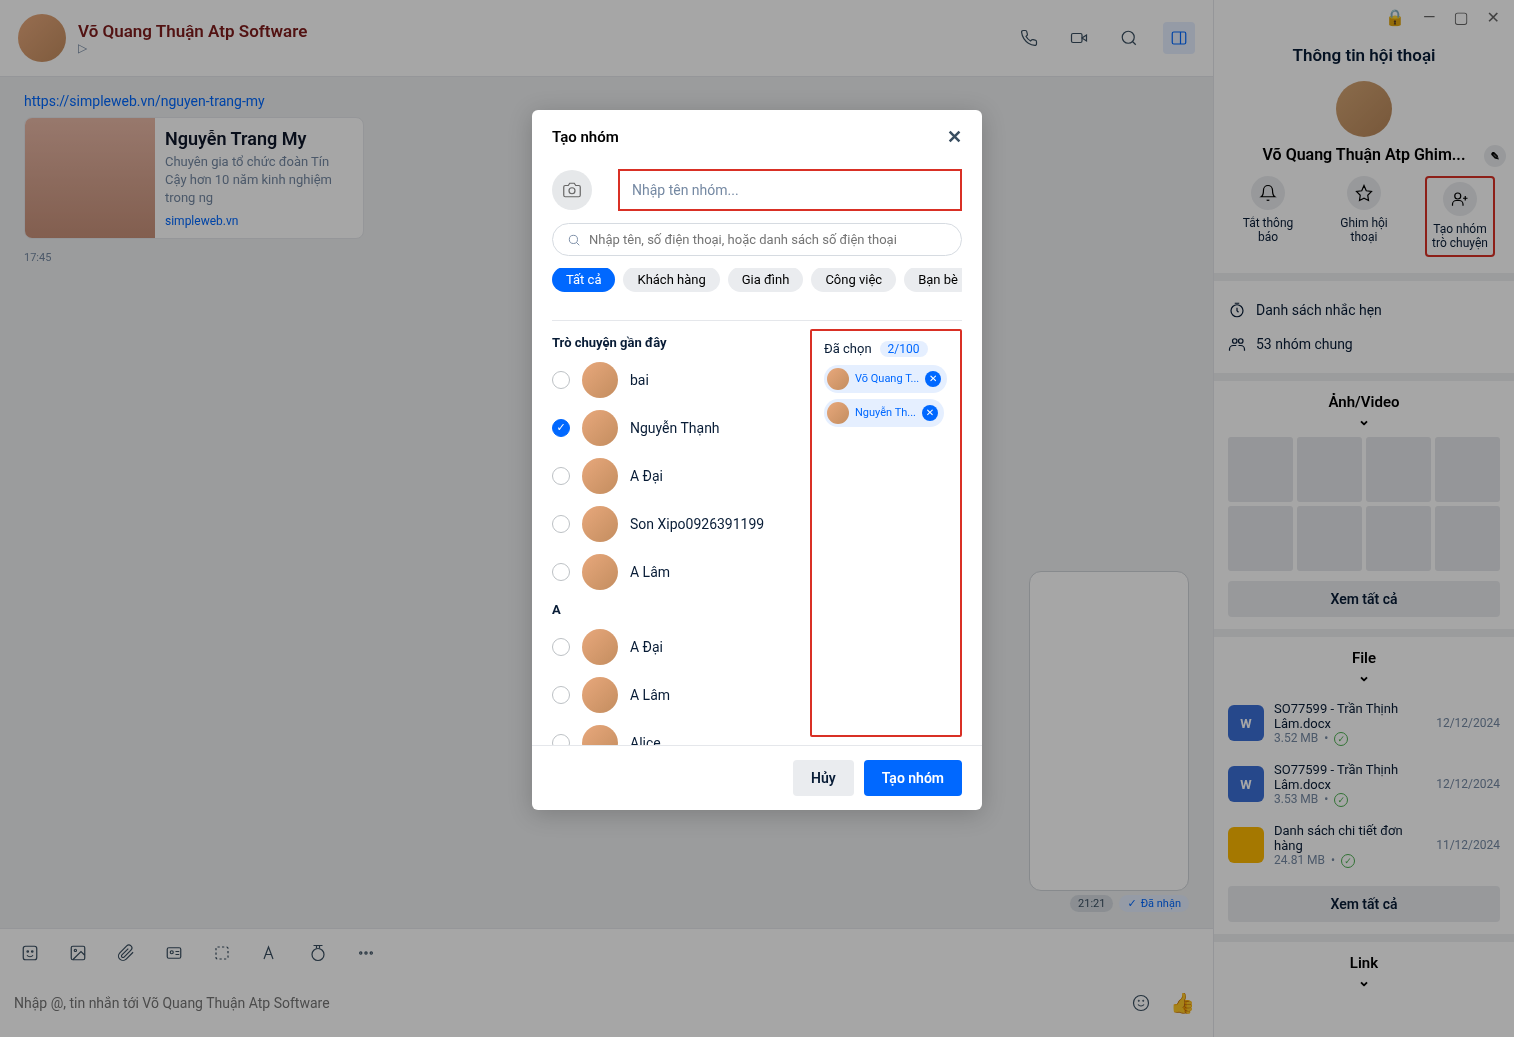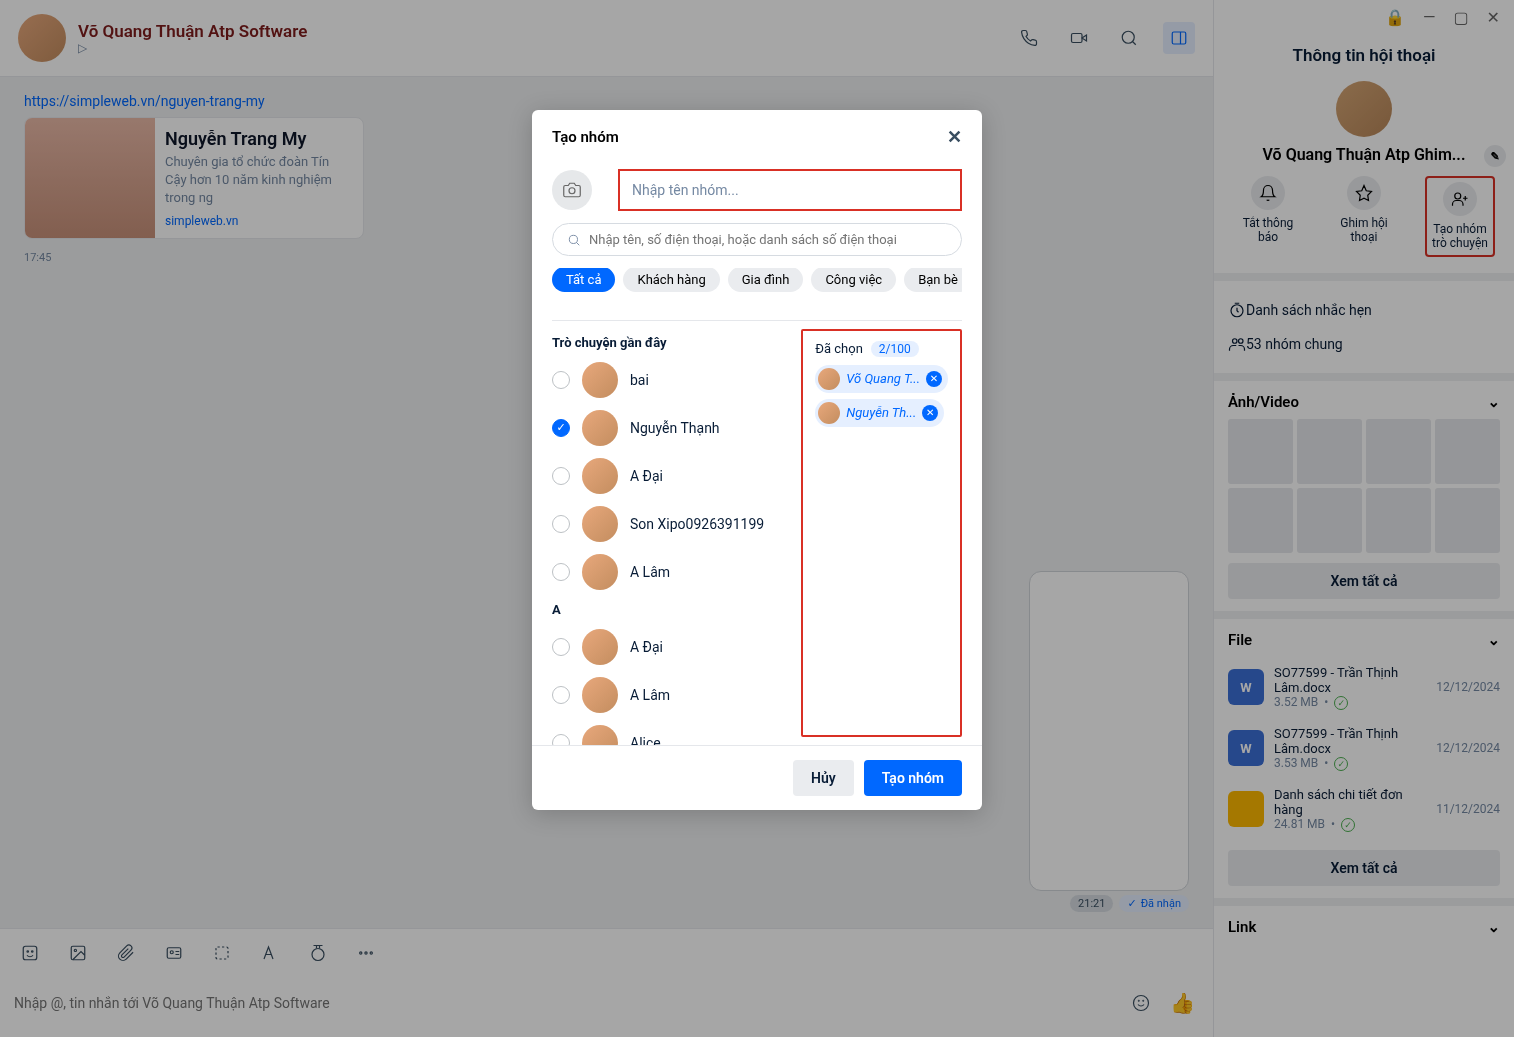--- a/index.html
+++ b/index.html
@@ -37,22 +37,22 @@
 .sidebar-title { text-align: center; font-weight: 600; padding: 10px 0 16px; font-size: 17px; color: #081c36; }
 .sidebar-avatar { width: 56px; height: 56px; border-radius: 50%; background: linear-gradient(135deg, #d4a574, #b8875a); margin: 0 auto 8px; }
 .sidebar-user-name { text-align: center; font-weight: 600; font-size: 16px; padding: 0 14px; position: relative; }
 .edit-icon { position: absolute; right: 8px; top: 0; width: 22px; height: 22px; border-radius: 50%; background: #eaecef; display: flex; align-items: center; justify-content: center; cursor: pointer; font-size: 11px; }
 .sidebar-actions { display: flex; justify-content: space-around; padding: 12px 6px 16px; }
 .sidebar-action { display: flex; flex-direction: column; align-items: center; gap: 6px; cursor: pointer; width: 70px; }
 .sidebar-action .icon-circle { width: 34px; height: 34px; border-radius: 50%; background: #eaecef; display: flex; align-items: center; justify-content: center; }
 .sidebar-action-label { font-size: 12px; color: #081c36; text-align: center; line-height: 1.2; }
 .sidebar-action.hl { border: 2px solid #d93025; border-radius: 4px; padding: 4px; }
 .sidebar-section { border-top: 8px solid #eef0f1; padding: 12px 14px; }
-.sidebar-row { display: flex; align-items: center; gap: 0; font-size: 14px; color: #081c36; padding: 8px 0; cursor: pointer; }
-.sidebar-section-header { display: flex; justify-content: space-between; align-items: center; font-weight: 600; font-size: 15px; margin-bottom: 8px; cursor: pointer; }
+.sidebar-row { display: flex; align-items: center; gap: 10px; font-size: 14px; color: #081c36; padding: 8px 0; cursor: pointer; }
+.sidebar-section-header { display: flex; justify-content: space-between; align-items: center; font-weight: 600; font-size: 15px; margin-bottom: 8px; cursor: pointer; flex-direction: column; }
 .media-grid { display: grid; grid-template-columns: repeat(4, 1fr); gap: 4px; }
 .media-thumb { aspect-ratio: 1; background: #e5e7eb; border-radius: 3px; }
 .view-all-btn { width: 100%; background: #eaecef; border: none; padding: 10px; border-radius: 4px; font-size: 14px; font-weight: 600; color: #081c36; margin-top: 10px; cursor: pointer; }
 .file-row { display: flex; gap: 10px; align-items: center; padding: 8px 0; }
 .file-icon { width: 36px; height: 36px; border-radius: 6px; display: flex; align-items: center; justify-content: center; color: #fff; font-weight: 700; font-size: 13px; }
 .file-icon.blue { background: #3b6fd6; }
 .file-icon.yellow { background: #fdb900; }
 .file-info { flex: 1; font-size: 13px; }
 .file-name { color: #081c36; }
 .file-meta { font-size: 12px; color: #7589a3; display: flex; gap: 6px; align-items: center; }
@@ -79,21 +79,21 @@
 .contact-item { display: flex; align-items: center; gap: 12px; padding: 6px 0; cursor: pointer; }
 .radio { width: 18px; height: 18px; border: 1.5px solid #bcc0c4; border-radius: 50%; display: flex; align-items: center; justify-content: center; }
 .radio.checked { background: #0068ff; border-color: #0068ff; }
 .radio.checked::after { content: "✓"; color: #fff; font-size: 11px; }
 .contact-name { font-size: 14px; color: #081c36; }
 .selected-panel { flex: 1; border: 2px solid #d93025; padding: 10px 12px; margin-top: 8px; margin-bottom: 8px; border-radius: 2px; }
 .selected-header { font-size: 13px; color: #081c36; display: flex; gap: 8px; align-items: center; margin-bottom: 8px; }
 .selected-count { background: #e5efff; color: #0068ff; border-radius: 10px; padding: 1px 8px; font-size: 12px; }
 .selected-chip { display: flex; align-items: center; gap: 6px; background: #e5efff; border-radius: 16px; padding: 3px 6px 3px 3px; margin-bottom: 6px; width: fit-content; max-width: 100%; }
 .selected-chip .avatar { width: 22px; height: 22px; }
-.chip-name { font-size: 13px; color: #0068ff; max-width: 90px; overflow: hidden; text-overflow: ellipsis; white-space: nowrap; font-style: italic; }
+.chip-name { font-size: 11px; color: #0068ff; max-width: 90px; overflow: hidden; text-overflow: ellipsis; white-space: nowrap; }
 .chip-remove { width: 16px; height: 16px; border-radius: 50%; background: #0068ff; color: #fff; display: flex; align-items: center; justify-content: center; font-size: 10px; cursor: pointer; }
 .modal-footer { display: flex; justify-content: flex-end; gap: 10px; padding: 14px 20px; border-top: 1px solid #e5e7eb; }
 .btn { border: none; padding: 10px 18px; border-radius: 4px; font-size: 14px; font-weight: 600; cursor: pointer; }
 .btn-secondary { background: #eaecef; color: #081c36; }
 .btn-primary { background: #0068ff; color: #fff; }
 svg { width: 18px; height: 18px; stroke: currentColor; stroke-width: 1.6; fill: none; }
 .scrollbar-thin::-webkit-scrollbar { width: 6px; }
 </style>
 </head>
 <body>

